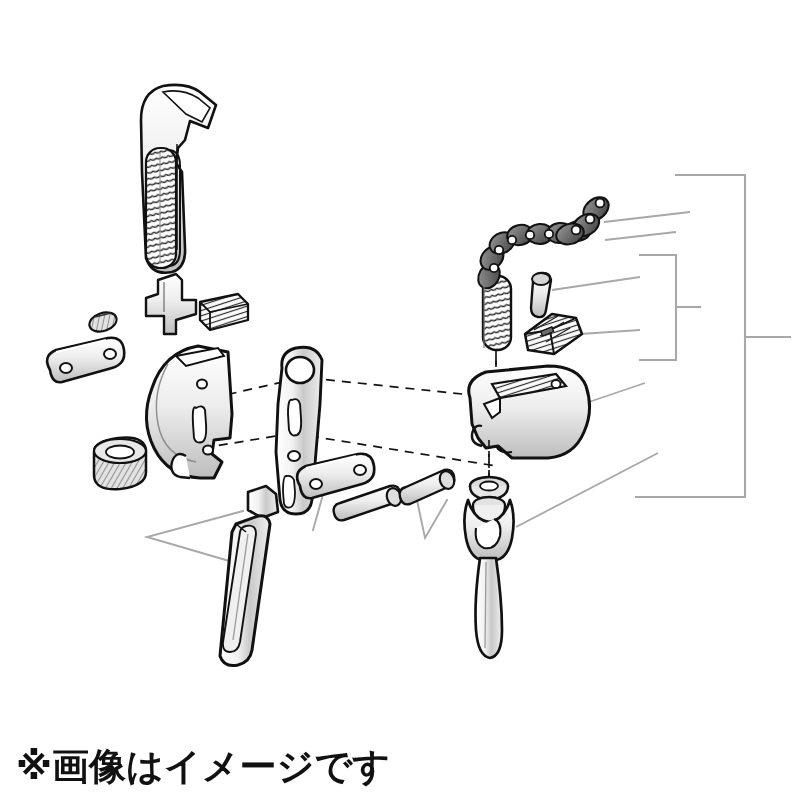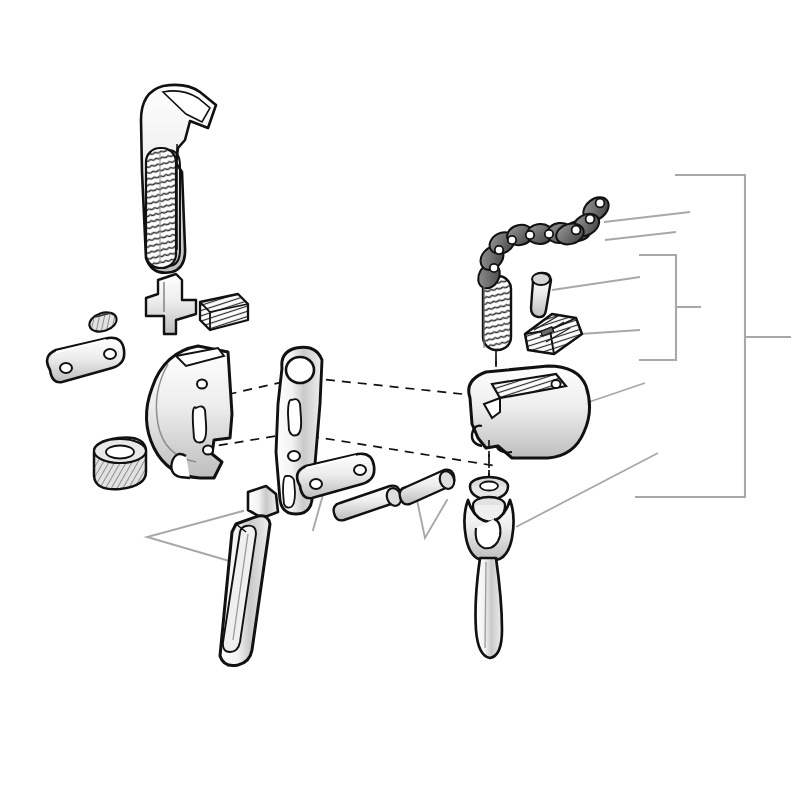--- a/index.html
+++ b/index.html
@@ -297,14 +297,15 @@
                Q504,520 489,522 Q474,520 468,500 Z" fill="url(#metalH)" stroke="#111111" stroke-width="2.7" stroke-linejoin="round"></path>
       <path d="M476,528 Q474,544 484,548 Q496,550 500,536 Q502,522 494,519" fill="#ffffff" stroke="#111111" stroke-width="2.1"></path>
 
       <path d="M480,558 Q474,600 476,630 Q478,656 490,658
                Q502,656 502,630 Q502,600 496,558 Z" fill="url(#metalV)" stroke="#111111" stroke-width="2.7" stroke-linejoin="round"></path>
       <path d="M486,562 L485,648" stroke="#9a9a9a" stroke-width="1.3" fill="none"></path>
     </g>
 
   </svg>
 
+  <div class="caption">※画像はイメージです</div>
 
 </div>
 
 </body></html>

